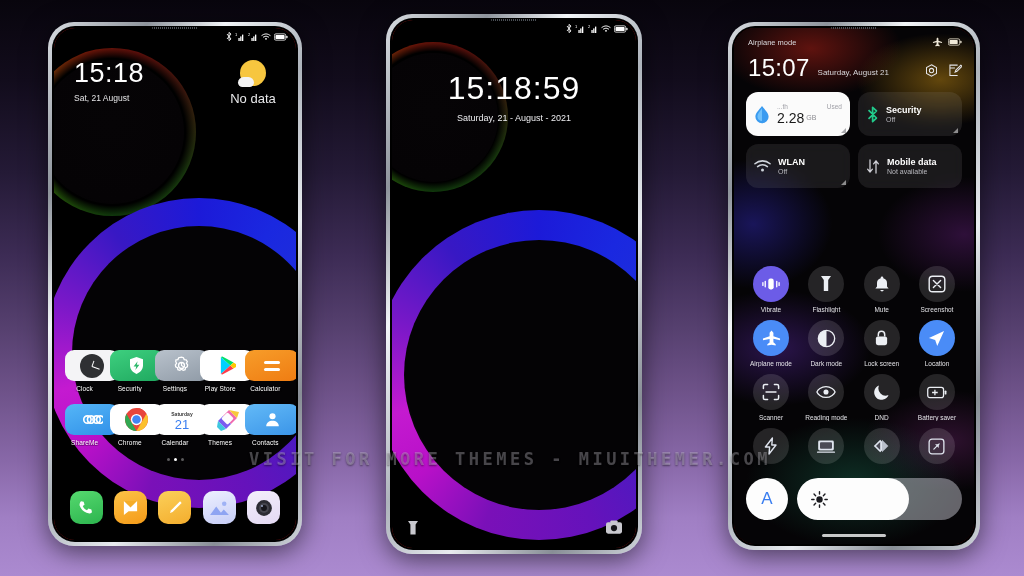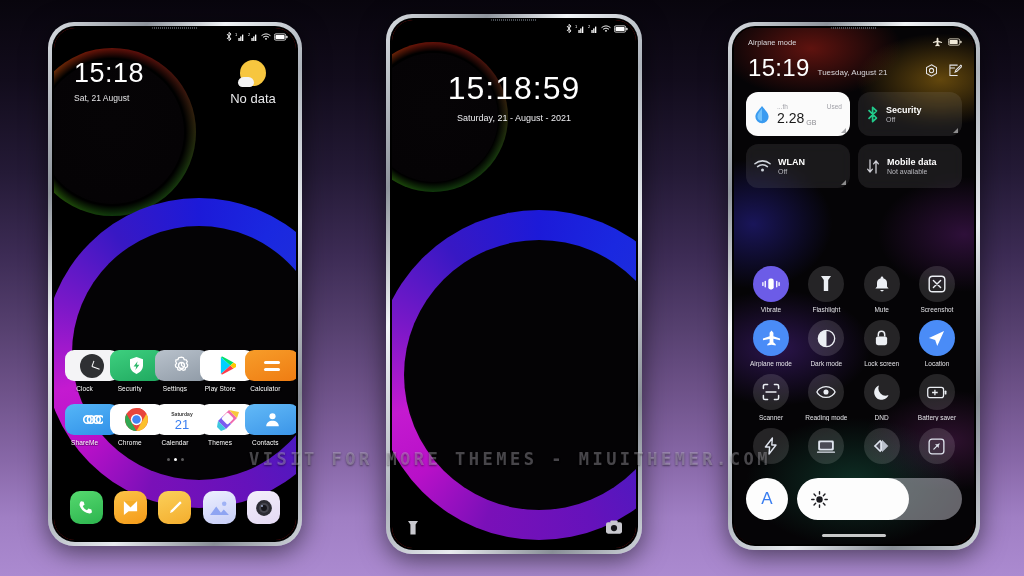--- a/index.html
+++ b/index.html
@@ -420,22 +420,22 @@
               </svg>
             <svg width="14" height="8" viewBox="0 0 16 8">
                 <rect x=".4" y=".4" width="13" height="7.2" rx="1.8" stroke="#f0e9d8" stroke-width=".9" fill="none"></rect>
                 <rect x="1.7" y="1.7" width="9.4" height="4.6" rx="1" fill="#f0e9d8"></rect>
                 <rect x="14" y="2.6" width="1.5" height="2.8" rx=".7" fill="#f0e9d8"></rect>
               </svg>
           </div>
         </div>
 
         <div class="cc-head">
-          <div class="cc-time">15:19</div>
-          <div class="cc-date">Tuesday, August 21</div>
+          <div class="cc-time">15:07</div>
+          <div class="cc-date">Saturday, August 21</div>
           <div class="cc-head-icons">
             <svg width="13" height="13" viewBox="0 0 14 14">
                 <path d="M7 .8l5.4 3.1v6.2L7 13.2 1.6 10.1V3.9z" stroke="#e4e4e8" stroke-width="1.1" fill="none"></path>
                 <circle cx="7" cy="7" r="2.3" stroke="#e4e4e8" stroke-width="1.1" fill="none"></circle>
               </svg>
             <svg width="13" height="13" viewBox="0 0 14 14">
                 <path d="M1 4.2v8.3h8.3" stroke="#e4e4e8" stroke-width="1.1" fill="none"></path>
                 <path d="M1 4.2h5.4M12.8 1.2L7.4 6.6 6.6 8.6l2-0.8 5.4-5.4z" stroke="#e4e4e8" stroke-width="1.1" fill="none"></path>
                 <path d="M1 4.2V1.2h8.3" stroke="#e4e4e8" stroke-width="1.1" fill="none"></path>
               </svg>
@@ -447,21 +447,21 @@
             <div class="bigtile light">
               <svg width="16" height="19" viewBox="0 0 16 19">
                   <path d="M8 1C5 5 1.4 8.2 1.4 11.7A6.6 6.6 0 008 18.3a6.6 6.6 0 006.6-6.6C14.6 8.2 11 5 8 1z" fill="#3a9bf0"></path>
                   <path d="M8 3.2C6 6.3 3.4 8.6 3.4 11.4A4.6 4.6 0 008 16z" fill="#6fc0fb"></path>
                 </svg>
               <div class="bt-txt">
                 <div class="bt-label-row">
                   <span>...th</span>
                   <span>Used</span>
                 </div>
-                <div style="display:flex;align-items:flex-end;">
+                <div style="display:flex;align-items:center;">
                   <span class="bt-big">2.28</span>
                   <span class="bt-unit">GB</span>
                 </div>
               </div>
               <div class="bt-corner"></div>
             </div>
             <div class="bigtile dark">
               <svg width="13" height="17" viewBox="0 0 10 15">
                   <path d="M1.5 3.6l7 7-3.4 3.2V1.2l3.4 3.2-7 7" stroke="#22c98a" stroke-width="1.5" fill="none" stroke-linejoin="round"></path>
                 </svg>

